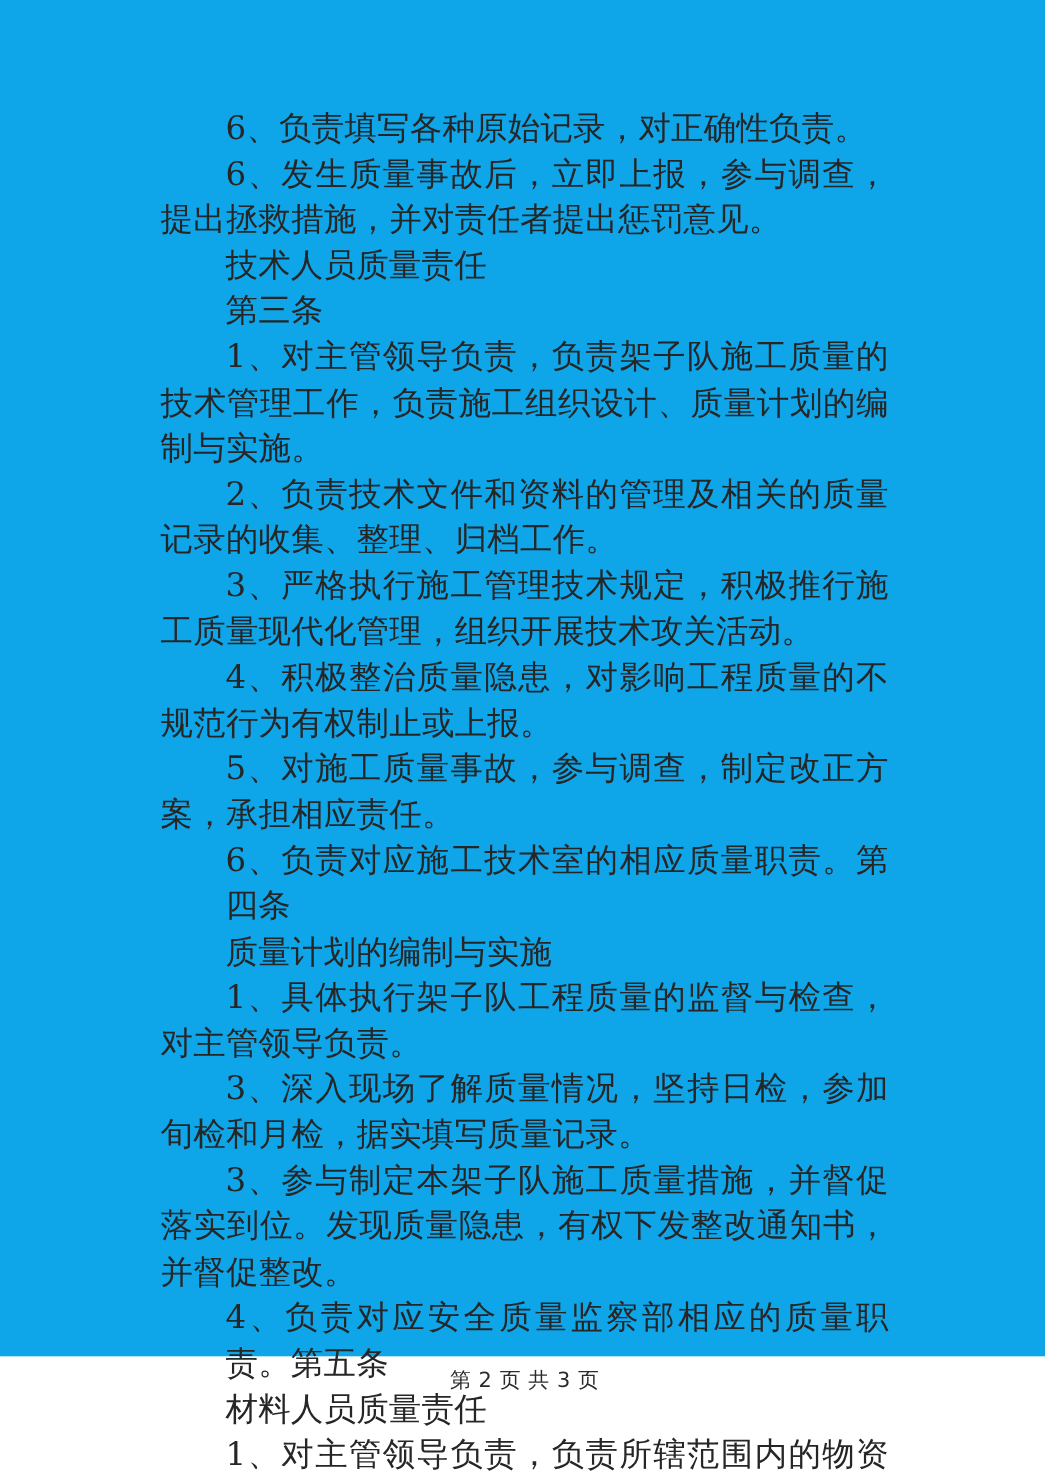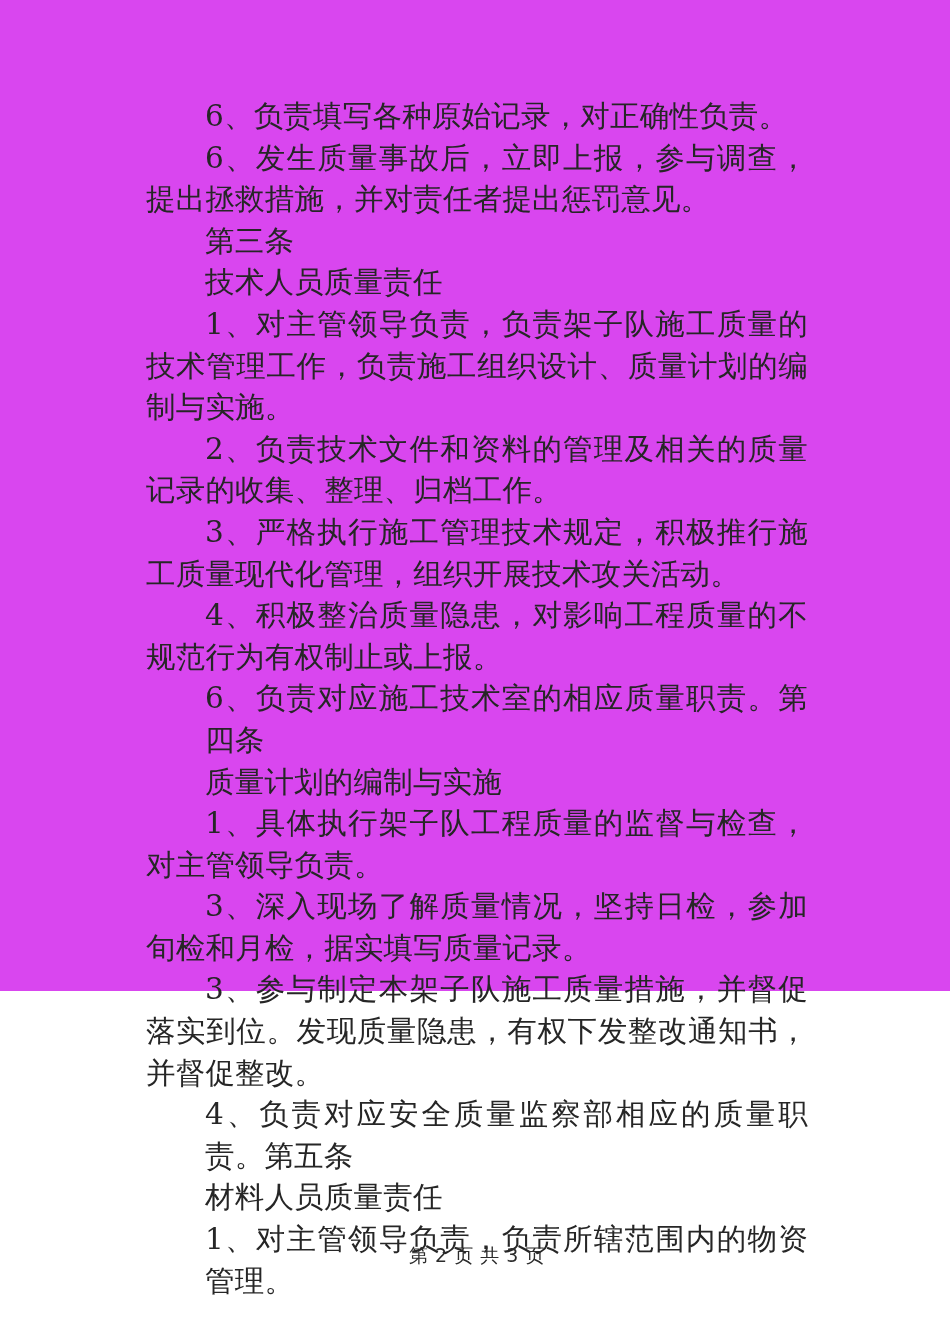--- a/index.html
+++ b/index.html
@@ -14,22 +14,22 @@
     position: relative;
     overflow: hidden;
     font-family: "DejaVu Serif", "Liberation Serif", serif;
   }
 
   #page {
     position: absolute;
     left: 0;
     top: 0;
     width: 950px;
-    height: 991px;
-    background: #d946ef;
+    height: 1233px;
+    background: #0ea5e9;
   }
 
   #doc-body {
     position: absolute;
     left: 146px;
     top: 96px;
     width: 662px;
   }
 
   .para {
@@ -74,32 +74,33 @@
 <body>
 
 <div id="page">
 
   <div id="doc-body">
 
     <p class="para indent2">6、负责填写各种原始记录，对正确性负责。</p>
 
     <p class="para indent2">6、发生质量事故后，立即上报，参与调查，提出拯救措施，并对责任者提出惩罚意见。</p>
 
+    <p class="para shift2">技术人员质量责任</p>
+
     <p class="para shift2">第三条</p>
-
-    <p class="para shift2">技术人员质量责任</p>
 
     <p class="para indent2">1、对主管领导负责，负责架子队施工质量的技术管理工作，负责施工组织设计、质量计划的编制与实施。</p>
 
     <p class="para indent2">2、负责技术文件和资料的管理及相关的质量记录的收集、整理、归档工作。</p>
 
     <p class="para indent2">3、严格执行施工管理技术规定，积极推行施工质量现代化管理，组织开展技术攻关活动。</p>
 
     <p class="para indent2">4、积极整治质量隐患，对影响工程质量的不规范行为有权制止或上报。</p>
 
+    <p class="para indent2">5、对施工质量事故，参与调查，制定改正方案，承担相应责任。</p>
 
     <p class="para shift2">6、负责对应施工技术室的相应质量职责。第四条</p>
 
     <p class="para shift2">质量计划的编制与实施</p>
 
     <p class="para indent2">1、具体执行架子队工程质量的监督与检查，对主管领导负责。</p>
 
     <p class="para indent2">3、深入现场了解质量情况，坚持日检，参加旬检和月检，据实填写质量记录。</p>
 
     <p class="para indent2">3、参与制定本架子队施工质量措施，并督促落实到位。发现质量隐患，有权下发整改通知书，并督促整改。</p>

